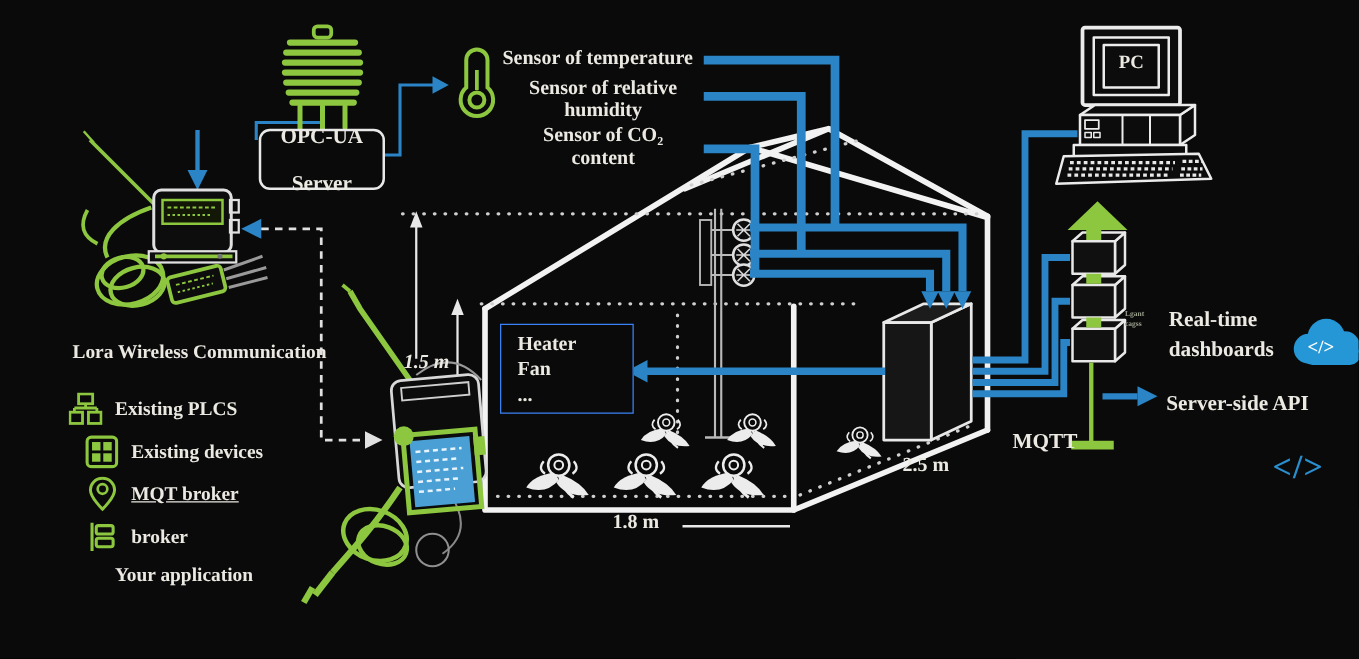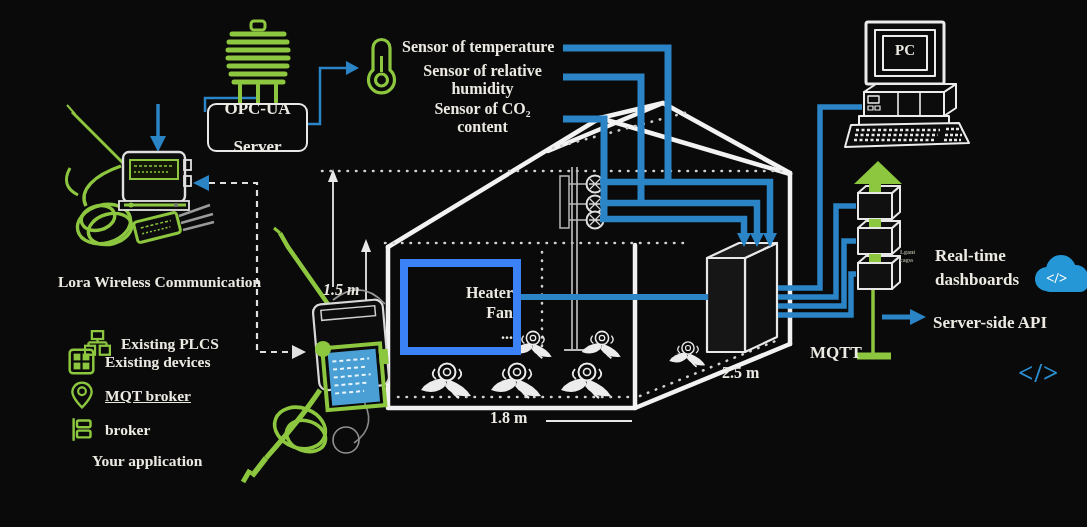--- a/index.html
+++ b/index.html
@@ -4,22 +4,22 @@
 <style>
   html,body{margin:0;padding:0;background:#000;}
   .stage{position:relative;width:1087px;height:527px;background:#0a0a0a;overflow:hidden;
          font-family:"Liberation Serif",serif;color:#ebe9e2;}
   .t{position:absolute;font-weight:bold;white-space:nowrap;line-height:1.15;}
   .ctr{text-align:center;white-space:normal;font-family:Liberation Serif, serif;}
   svg.layer{position:absolute;left:0;top:0;}
   .opcbox{position:absolute;left:207px;top:103px;width:97px;height:45px;border:2.5px solid #e8e8e8;
           border-radius:9px;display:flex;flex-direction:column;align-items:center;justify-content:center;
           font-weight:bold;font-size:17px;line-height:1.15;background:#0a0a0a;gap:18px;}
-  .heater{position:absolute;left:400px;top:259px;width:92px;height:64px;border:8px solid #3b82f6;
-          padding:16px 0 0 13px;font-weight:bold;font-size:16px;line-height:1.28;background:#0a0a0a;text-align:right;}
+  .heater{position:absolute;left:400px;top:259px;width:92px;height:64px;border:1px solid #3b82f6;
+          padding:6px 0 0 13px;font-weight:bold;font-size:16px;line-height:1.28;background:#0a0a0a;}
   .legend-row{position:absolute;display:flex;align-items:center;gap:10px;}
   .cloudtxt{position:absolute;color:#fff;font-weight:bold;font-size:15px;letter-spacing:0px;}
   .codeicon{position:absolute;color:#2a8fd0;font-weight:bold;font-size:27px;letter-spacing:1px;}
   .tiny{position:absolute;font-size:6px;font-weight:bold;color:#9aa08e;line-height:1.4;}
 </style>
 </head>
 <body>
 
 <div class="stage">
 
@@ -276,21 +276,21 @@
     <div>Sensor of relative</div>
     <div>humidity</div>
   </div>
   <div class="t ctr" style="left:420px;top:100px;width:125px;font-size:16px;">
     <div>Sensor of CO₂</div>
     <div>content</div>
   </div>
 
   <div class="t" style="left:58px;top:273px;font-size:15.5px;">Lora Wireless Communication</div>
 
-  <div class="legend-row" style="left:84px;top:314px;margin-top:16px;">
+  <div class="legend-row" style="left:55px;top:314px;">
     <svg width="27" height="27" viewBox="0 0 24 24">
       <g stroke="#8dc63f" stroke-width="2" fill="none">
         <rect x="7" y="1" width="10" height="7"></rect>
         <path d="M12,8 V11 M4,11 H20 M4,11 V14 M20,11 V14"></path>
         <rect x="0.8" y="14" width="9" height="8"></rect>
         <rect x="14" y="14" width="9" height="8"></rect>
       </g>
     </svg>
     <span class="t" style="position:static;font-size:15.5px;">Existing PLCS</span>
   </div>

